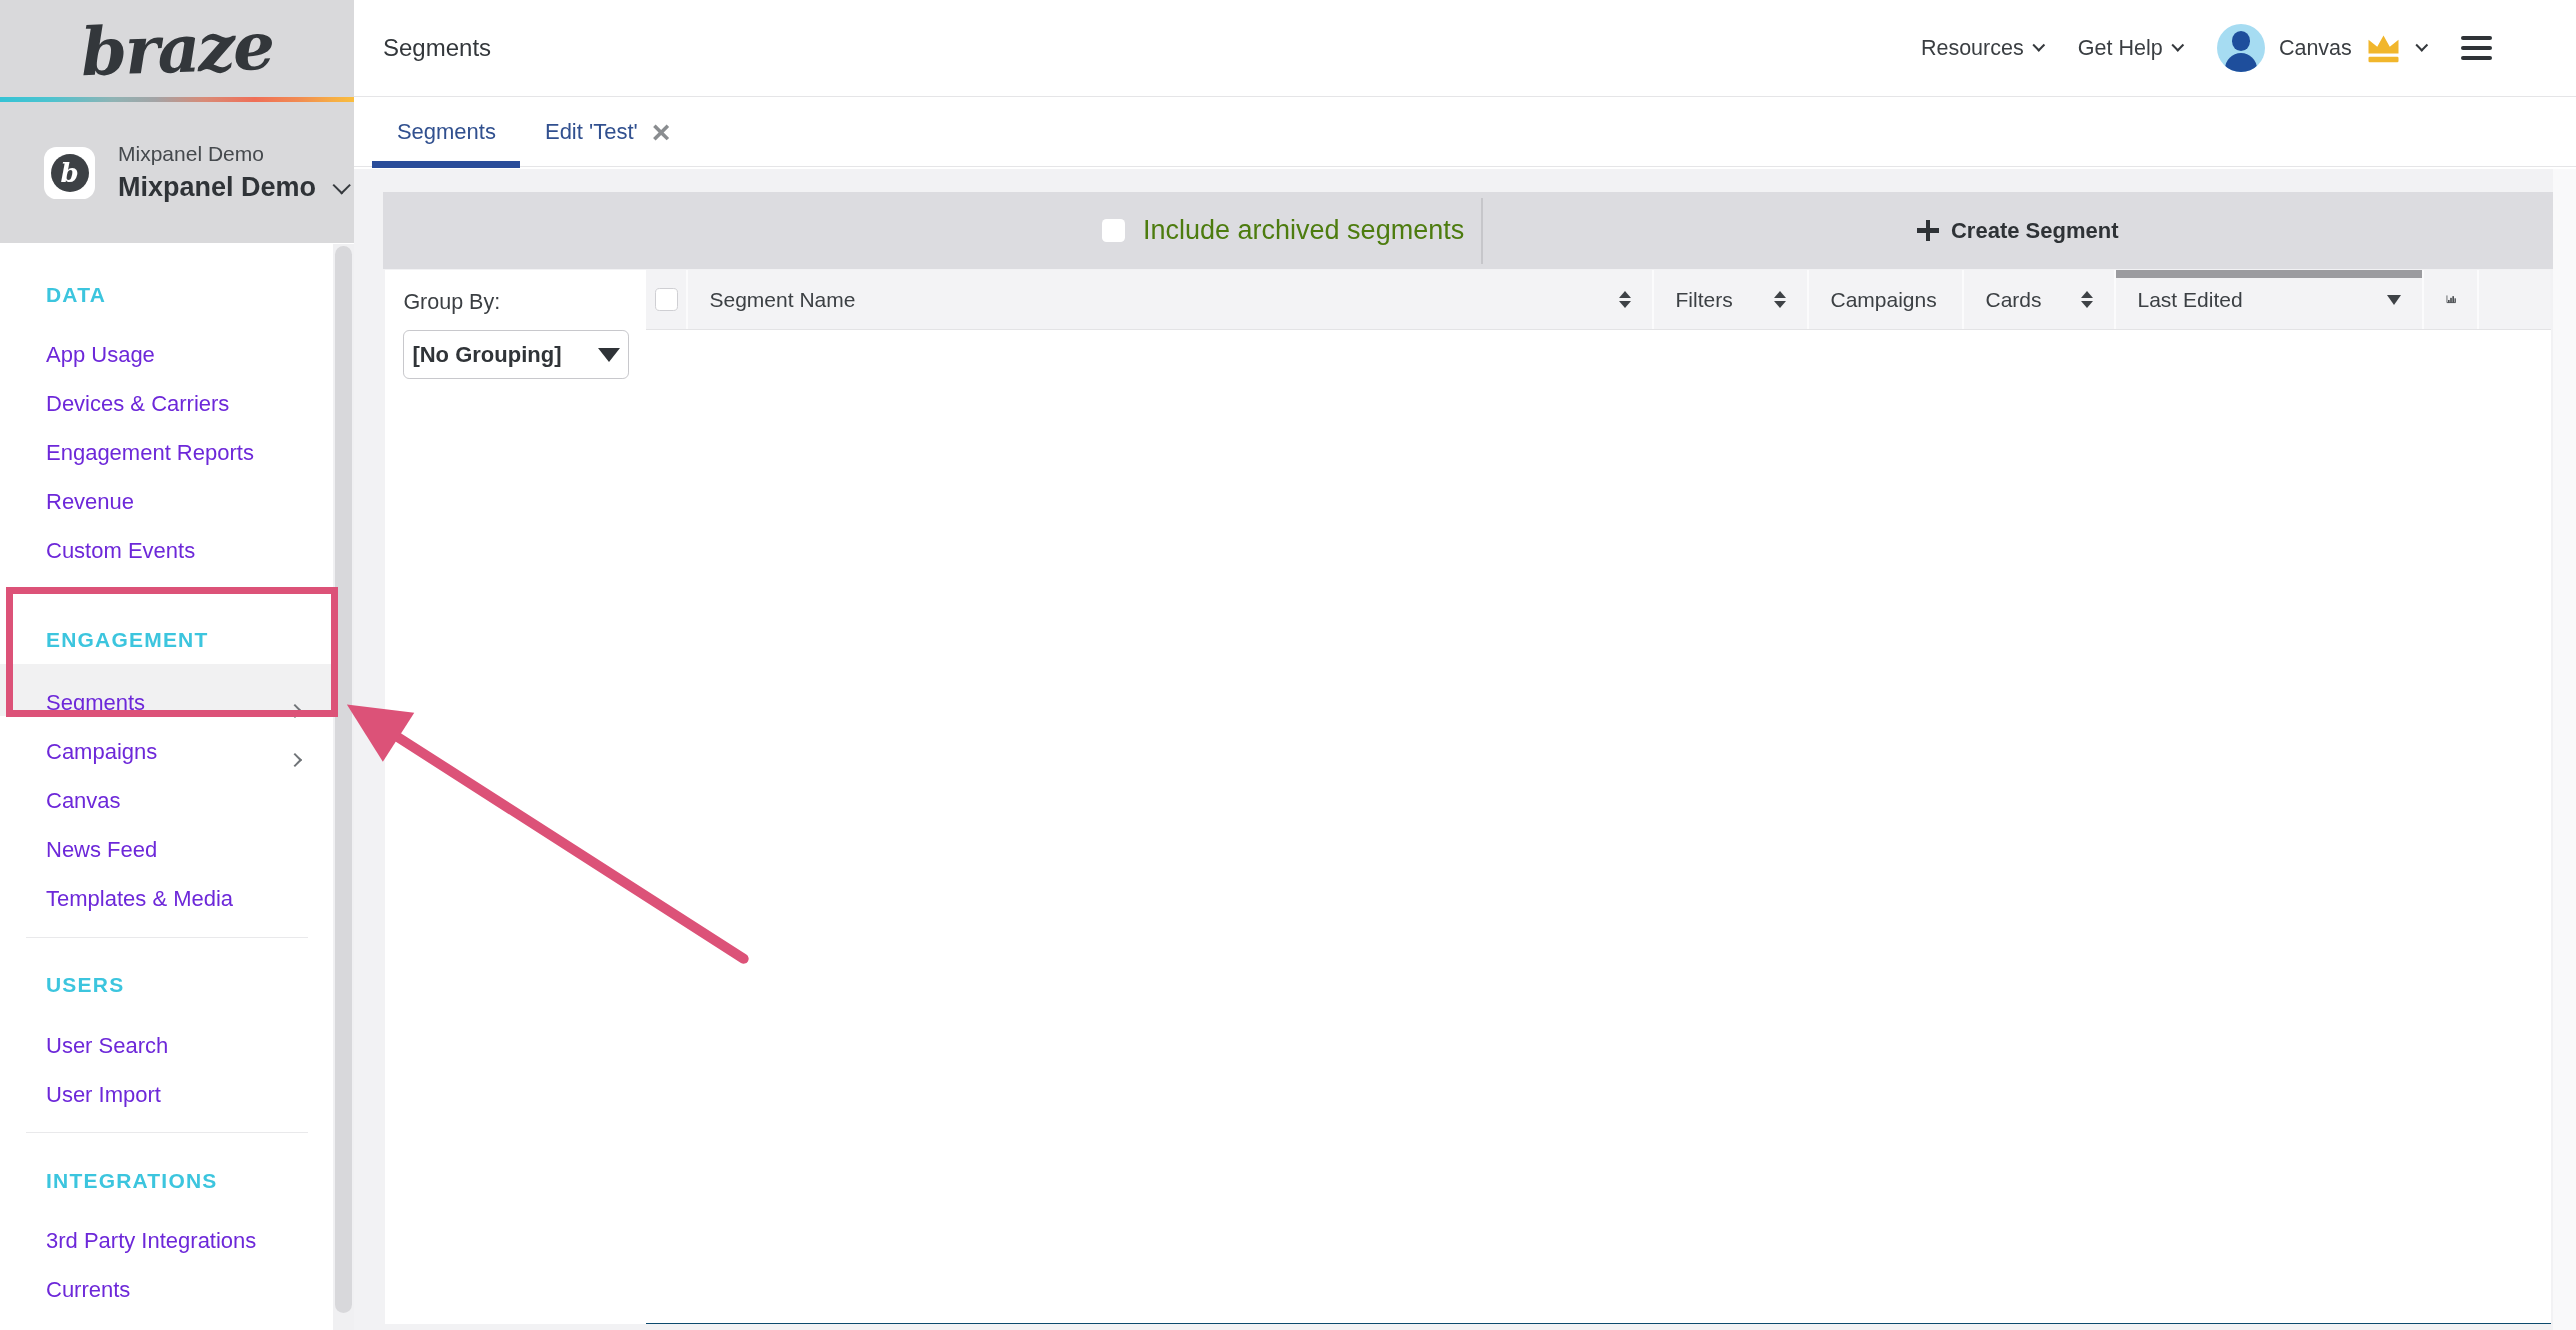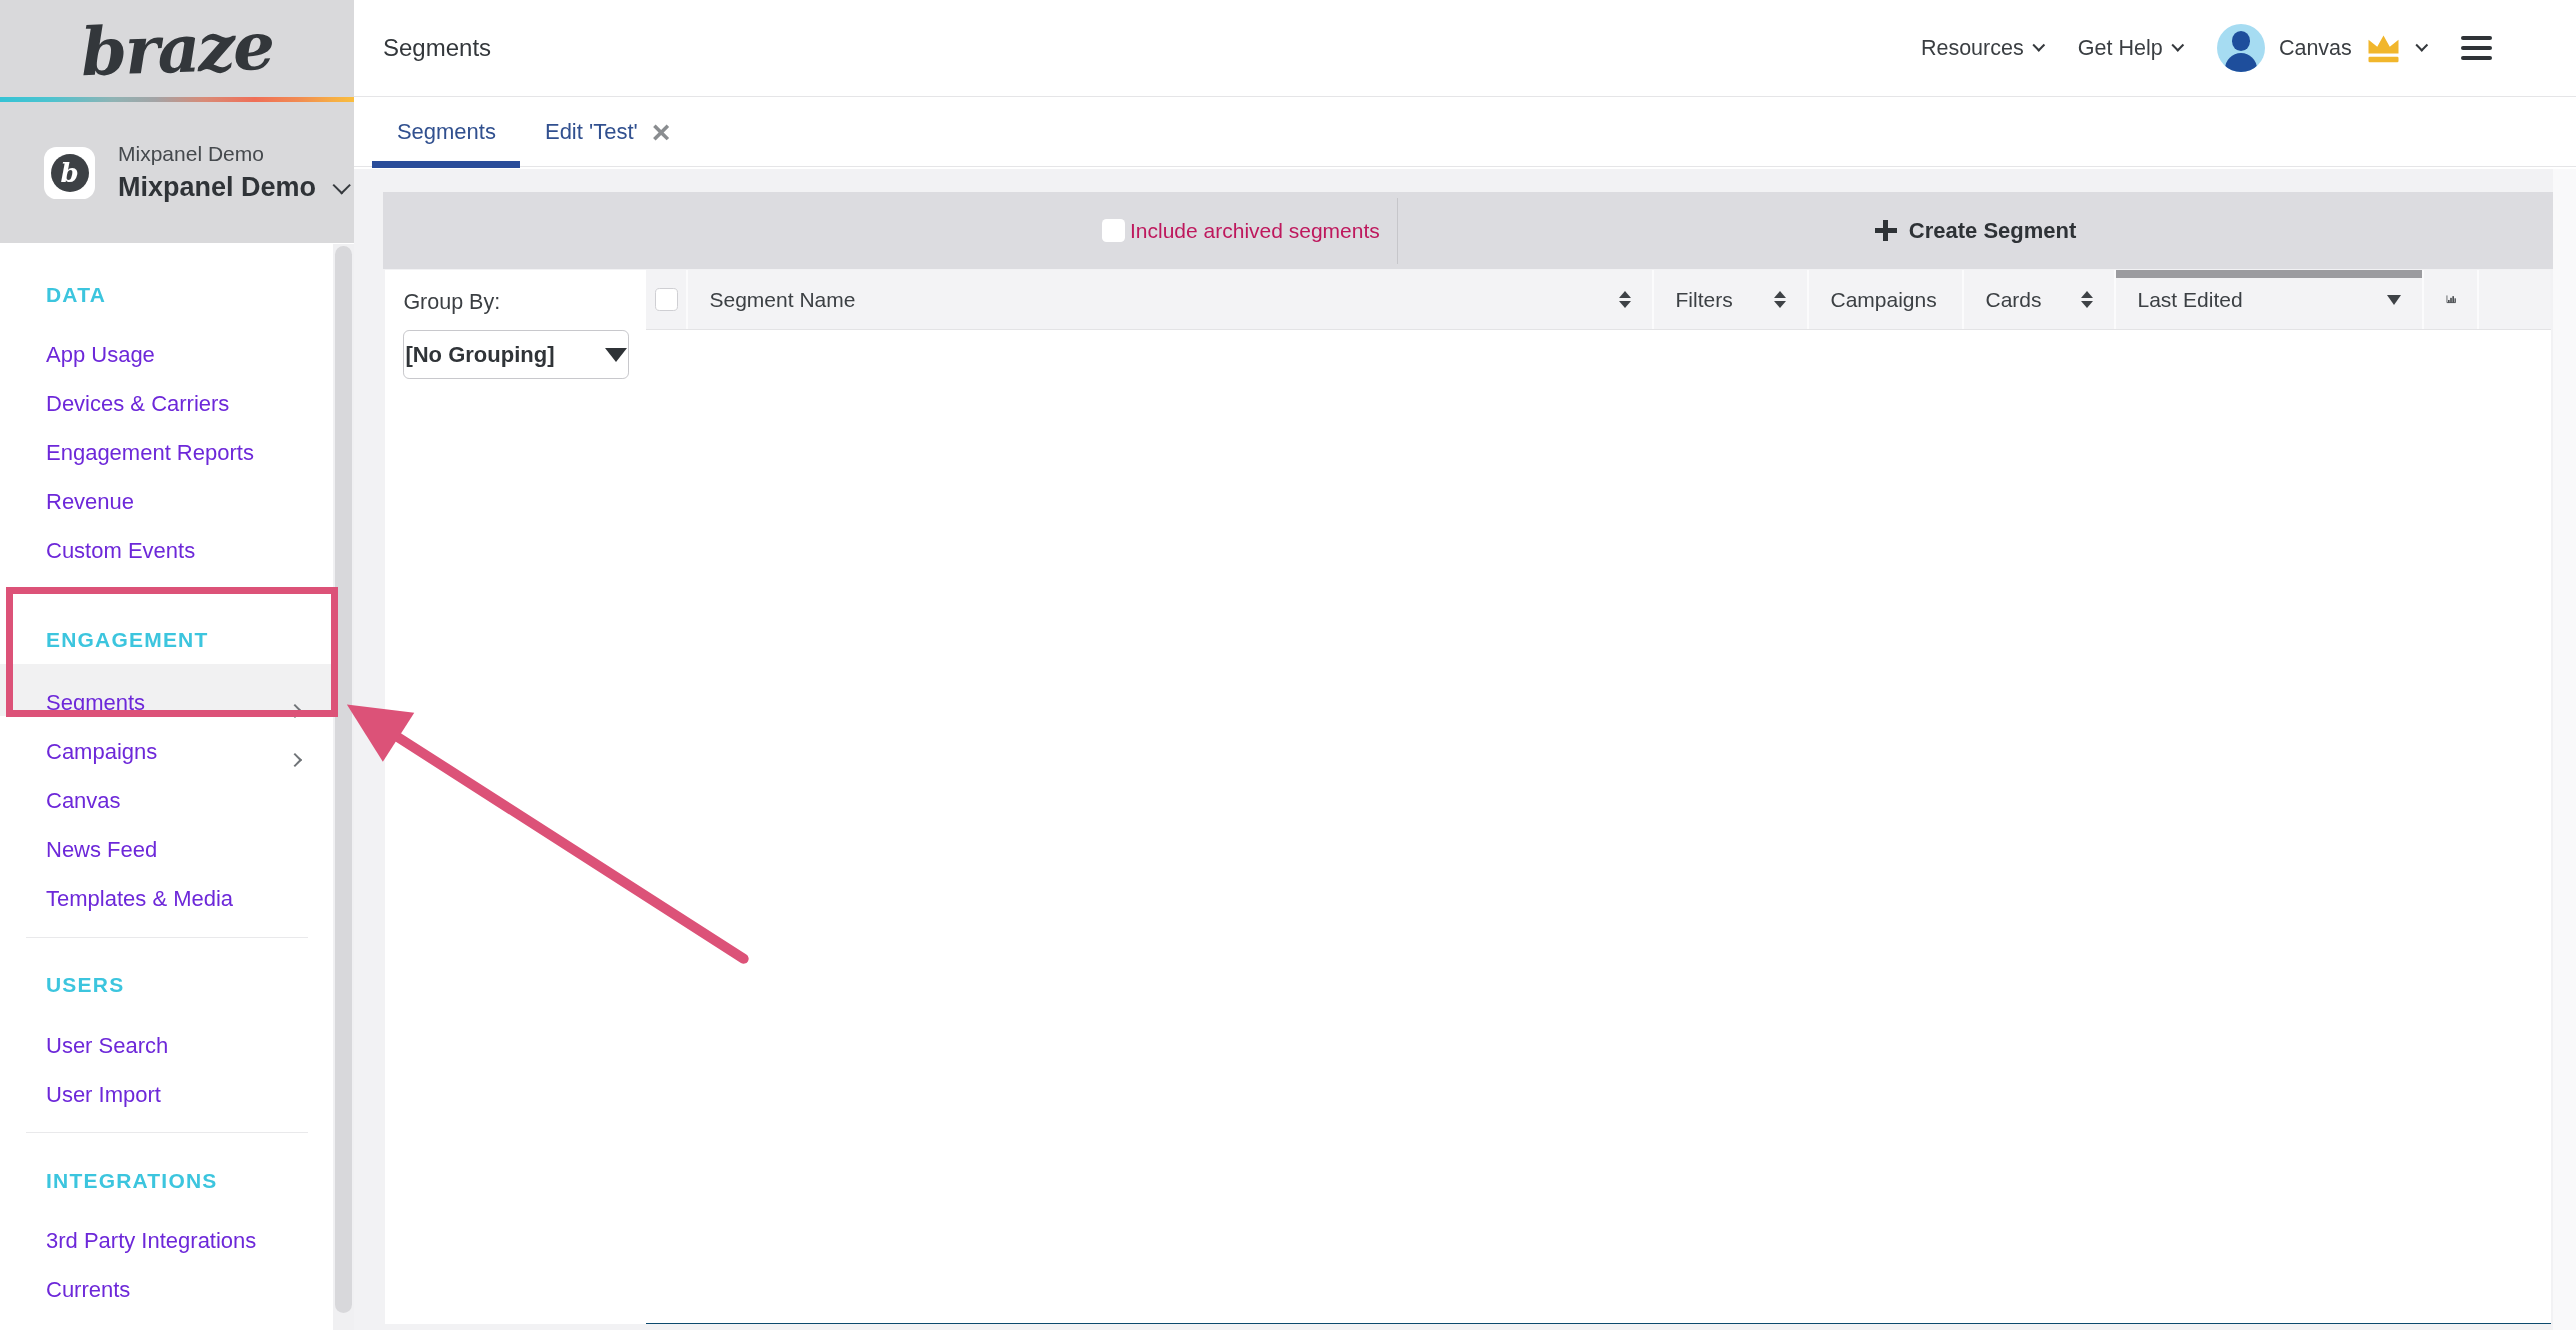--- a/index.html
+++ b/index.html
@@ -54,36 +54,36 @@
   .tab.active::after { content:""; position:absolute; left:0; right:0; bottom:-1.5px; height:7px; background:#2a4d9a; }
   .tab-close { font-size:32px; font-weight:700; color:#8a8d90; line-height:1; cursor:pointer; }
 
   
   .main { position:absolute; left:354px; top:169px; width:2222px; height:1162px; background:#f2f2f4; }
   .right-margin { position:absolute; right:0; top:0; width:23px; height:100%; background:#f9f9fa; }
 
   .toolbar { position:absolute; left:29px; top:23px; width:2170px; height:77px; background:#dcdce0; display:flex; align-items:center; padding-left:719px; }
   .checkbox { width:23px; height:23px; background:#ffffff; border-radius:4.6px; flex:none; cursor:pointer; }
   .cb-bordered { border:1.5px solid #cfcfd3; }
-  .archived-label { margin-left:5px; font-size:21px; color:#be185d; white-space:nowrap; }
+  .archived-label { margin-left:18px; font-size:27px; color:#4d7c0f; white-space:nowrap; }
   .searchbox { position:relative; margin-left:15.3px; width:925px; height:49px; background:#ffffff; border-radius:4.6px; flex:none; }
   .searchbox input { width:100%; height:100%; border:none; outline:none; background:transparent; padding:0 138px 0 18.4px; font-size:21.5px; color:#35393d; font-family:"Liberation Sans", sans-serif; }
   .searchbox input::placeholder { color:#a2a6aa; }
   .search-caret { position:absolute; right:80px; top:21px; width:0; height:0; border-left:8.4px solid transparent; border-right:8.4px solid transparent; border-top:10.7px solid #3a3e42; cursor:pointer; }
   .magnifier { position:absolute; right:34px; top:10.7px; width:20px; height:20px; border:3.1px solid #33373b; border-radius:50%; cursor:pointer; }
   .magnifier::after { content:""; position:absolute; width:3.8px; height:12.3px; background:#33373b; right:-5.4px; bottom:-8.4px; transform:rotate(-45deg); border-radius:1.5px; }
   .tb-divider { width:1.5px; height:66px; background:#c6c6ca; margin-left:17px; flex:none; }
   .create-btn { flex:1; display:flex; align-items:center; justify-content:center; gap:12.3px; font-size:22px; font-weight:700; color:#2e3236; cursor:pointer; height:100%; }
   .plus-icon { position:relative; width:21.5px; height:21.5px; flex:none; }
   .plus-icon::before { content:""; position:absolute; left:8.4px; top:0; width:4.6px; height:21.5px; background:#2e3236; }
   .plus-icon::after { content:""; position:absolute; left:0; top:8.4px; width:21.5px; height:4.6px; background:#2e3236; }
 
   .groupby-panel { position:absolute; left:31px; top:101px; width:263px; height:1054px; background:#ffffff; border-right:1.5px solid #e3e3e5; padding:20px 0 0 18.4px; }
   .groupby-label { font-size:21.5px; color:#3b3f43; }
-  .groupby-select { margin-top:15.3px; width:226px; height:49px; background:#ffffff; border:1.5px solid #c8c8cc; border-radius:6.1px; display:flex; align-items:center; padding:0 1px; cursor:pointer; }
+  .groupby-select { margin-top:15.3px; width:226px; height:49px; background:#ffffff; border:1.5px solid #c8c8cc; border-radius:6.1px; display:flex; align-items:center; padding:0 8px; cursor:pointer; }
   .groupby-value { font-size:22px; font-weight:600; color:#303438; }
   .select-caret { margin-left:auto; width:0; height:0; border-left:11.5px solid transparent; border-right:11.5px solid transparent; border-top:14.6px solid #2f3337; }
 
   .table { position:absolute; left:292px; top:101px; width:1905px; height:1054px; background:#0c4a6e; }
   .thead { display:flex; height:60px; border-bottom:1.5px solid #e3e3e5; }
   .th { position:relative; background:#f3f3f5; display:flex; align-items:center; padding:0 21.5px; border-right:2.3px solid #fbfbfc; font-size:21px; font-weight:500; color:#3c4044; cursor:pointer; }
   .th:last-child { border-right:none; }
   .th-check { width:42px; padding:0; justify-content:center; }
   .th-name { flex:1; }
   .th-filters { width:155px;gap:15px; }

